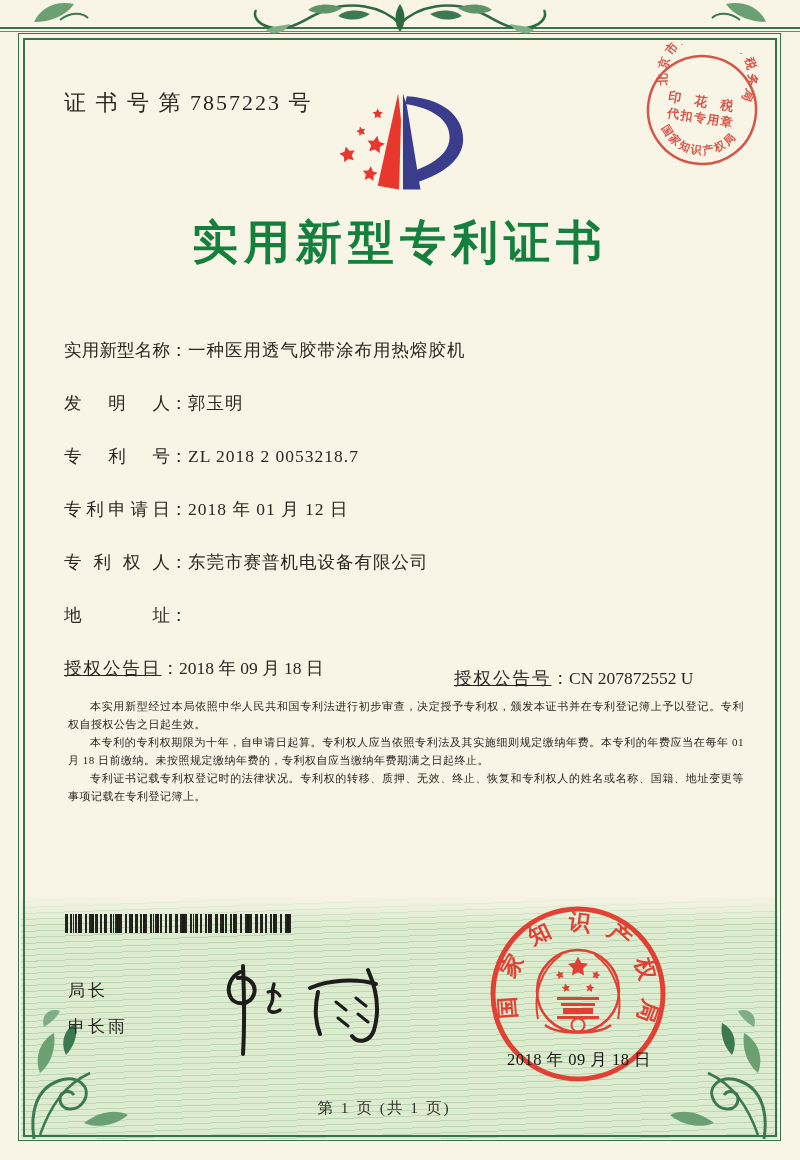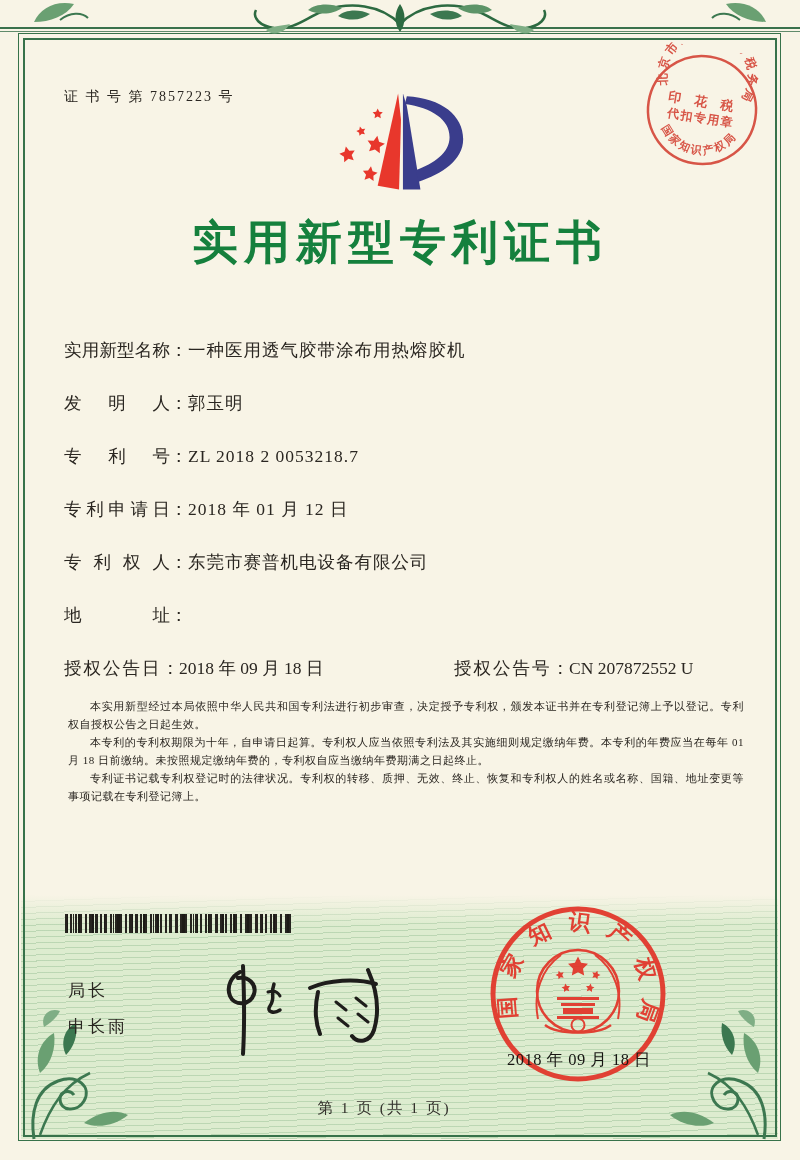--- a/index.html
+++ b/index.html
@@ -8,32 +8,32 @@
   
   .hline{position:absolute;left:0;width:800px;height:1.5px;background:#3a714c;z-index:1;}
   .hline.l1{top:27px;} .hline.l2{top:30.5px;height:1px;opacity:.8;}
   .frame-a{position:absolute;left:18px;top:33px;width:761px;height:1106px;border:1.5px solid #37724a;z-index:2;}
   .frame-b{position:absolute;left:23px;top:38px;width:750px;height:1095px;border:2.5px solid #37724a;z-index:2;}
   .green-panel{position:absolute;left:21px;top:895px;width:757px;height:244px;z-index:1;
     background:linear-gradient(180deg,rgba(248,244,230,1) 0,rgba(248,244,230,0) 30px),
     repeating-linear-gradient(178deg,rgba(110,165,115,.30) 0 1px,rgba(220,236,208,0) 1px 6px),#ddeccf;}
   .ornament{position:absolute;z-index:3;}
   
-  .cert-no{position:absolute;left:64px;top:88px;font-size:14px;letter-spacing:2px;z-index:4;}
+  .cert-no{position:absolute;left:64px;top:88px;font-size:22px;letter-spacing:2px;z-index:4;}
   .title{position:absolute;left:0;top:212px;width:100%;text-align:center;font-size:46px;
          font-weight:bold;letter-spacing:6px;color:#15803d;z-index:4;}
   .fields{position:absolute;left:64px;top:338px;width:676px;font-size:17.5px;z-index:4;}
   .frow{line-height:24px;margin-bottom:29px;display:flex;align-items:center;}
   .frow.addr{}
   .flabel{display:inline-block;width:106px;text-align:justify;text-align-last:justify;flex:0 0 106px;}
   .fcolon{flex:0 0 18px;}
   .fvalue{flex:1;letter-spacing:1px;white-space:pre-wrap;}
   .grant-row{position:relative;line-height:24px;height:24px;}
-  .glabel{letter-spacing:2px;}
-  .grant-right{position:absolute;left:390px;top:0;}
+  .glabel{letter-spacing:2px;text-decoration:underline;}
+  .grant-right{position:absolute;left:390px;top:10px;}
   .paras{position:absolute;left:68px;top:697px;width:676px;font-size:11px;line-height:18px;
          text-align:justify;z-index:4;}
   .paras p{margin:0;text-indent:2em;letter-spacing:.5px;}
   
   .barcode{position:absolute;left:65px;top:914px;width:226px;height:19px;z-index:4;
     background:
       repeating-linear-gradient(90deg,#26241f 0 2px,transparent 2px 5px),
       repeating-linear-gradient(90deg,#26241f 0 1px,transparent 1px 8px),
       repeating-linear-gradient(90deg,#1c1a16 0 3px,transparent 3px 13px);}
   

